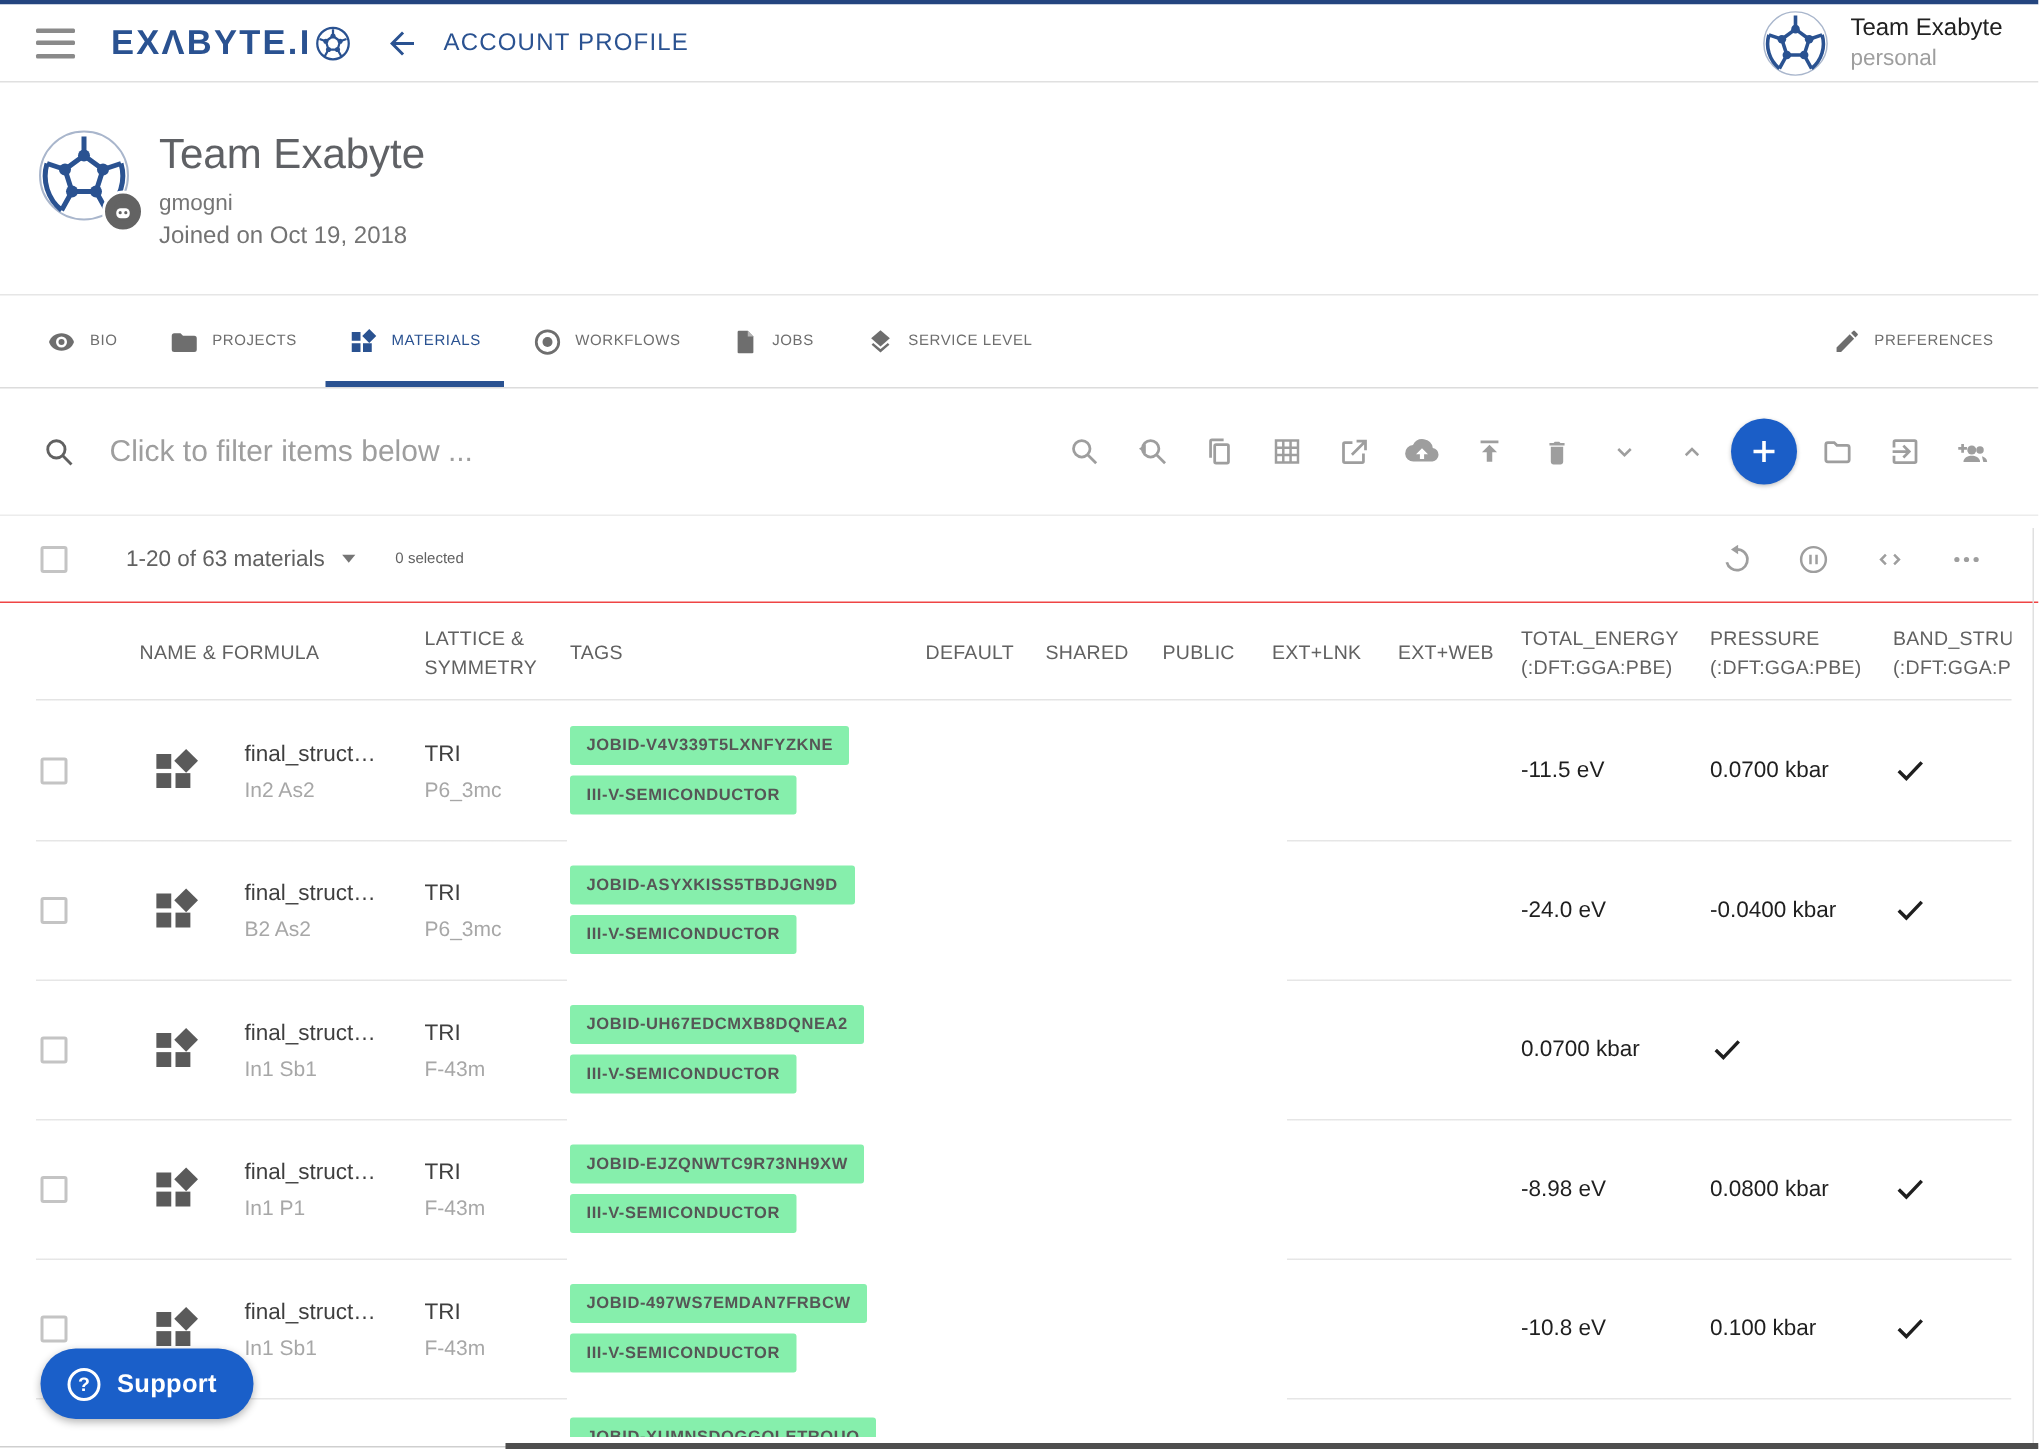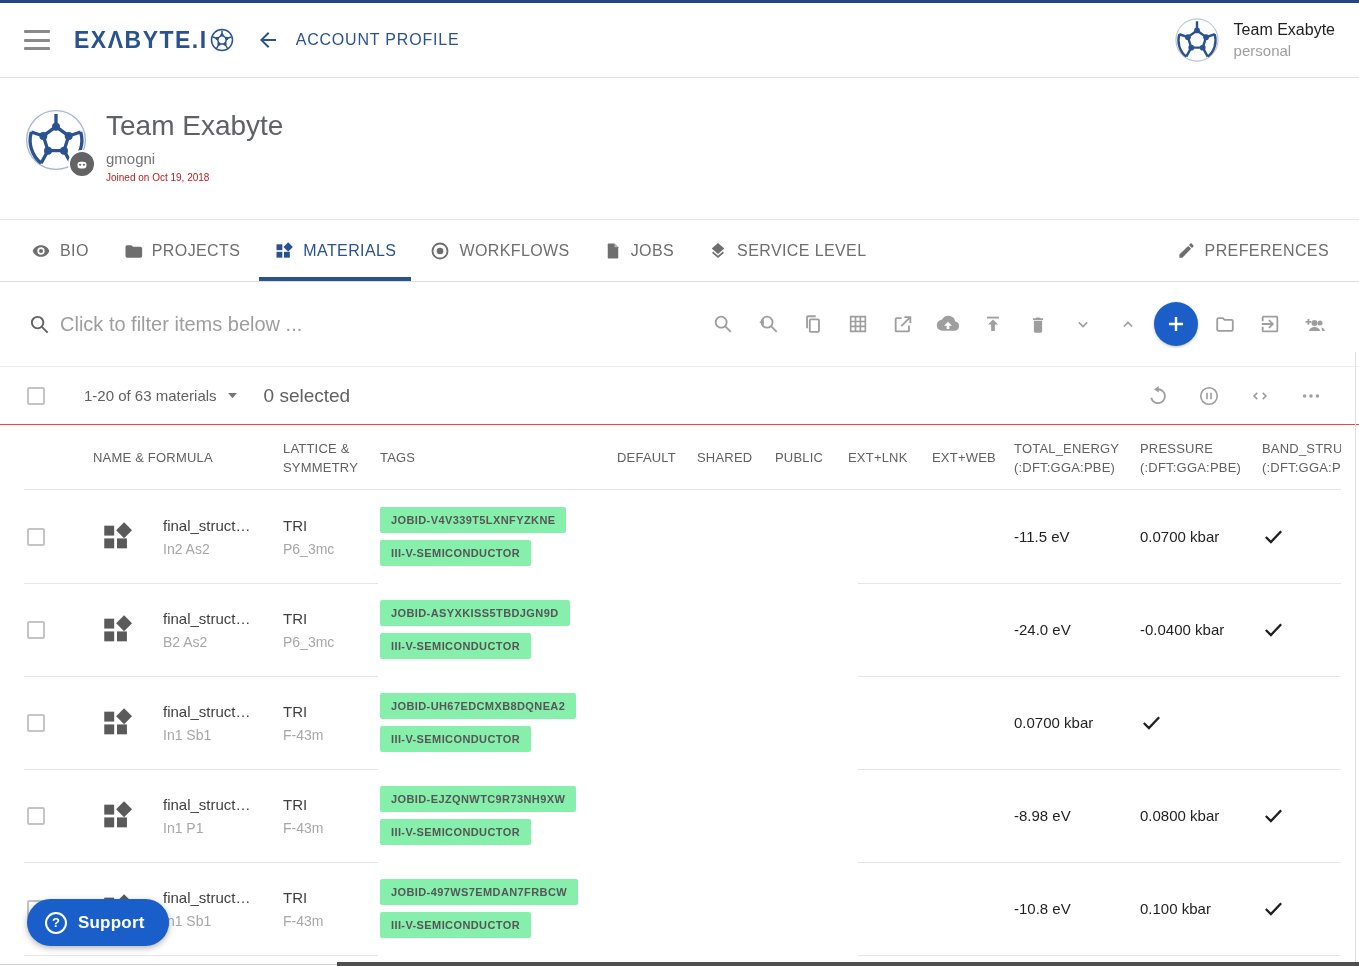--- a/index.html
+++ b/index.html
@@ -8,68 +8,68 @@
     font-family: "Liberation Sans", "DejaVu Sans", sans-serif;
     background:#fff; color:#212121; position:relative;
   }
   svg { display:block; }
 
   
   .top-strip { height:3px; background:#24457F; width:100%; }
 
   
   .app-header {
-    height:75px; background:#fff; border-bottom:1px solid #E0E0E0;
+    height:52px; background:#fff; border-bottom:1px solid #E0E0E0;
     display:flex; align-items:center; padding:0 24px;
   }
   .hamburger { width:26px; height:20px; display:flex; flex-direction:column; justify-content:space-between; cursor:pointer; margin-right:24px; }
   .hamburger span { height:3px; background:#8a8a8a; border-radius:1px; }
   .brand { display:flex; align-items:center; gap:2px; cursor:pointer; }
   .brand-text { font-size:23px; font-weight:bold; color:#2A5291; letter-spacing:1.5px; }
   .back-arrow { margin:0 16px 0 22px; cursor:pointer; }
   .page-title { font-size:16px; color:#2A5291; letter-spacing:.8px; font-weight:500; }
   .header-right { margin-left:auto; display:flex; align-items:center; gap:14px; }
   .acct-text { line-height:1.35; }
   .acct-name { font-size:16px; color:#212121; }
   .acct-type { font-size:15px; color:#9E9E9E; }
 
   
   .profile { height:142px; border-bottom:1px solid #E6E6E6; display:flex; align-items:flex-start; padding:30px 24px 0; }
   .avatar-wrap { position:relative; width:64px; height:64px; margin-right:18px; }
   .avatar-badge { position:absolute; right:-8px; bottom:-6px; width:28px; height:28px; border-radius:50%;
     background:#636363; border:2px solid #fff; display:flex; align-items:center; justify-content:center; }
   .profile-info .p-name { font-size:28px; color:#5F6165; font-weight:400; margin-top:2px; }
   .profile-info .p-user { font-size:15px; color:#757575; margin-top:8px; }
-  .profile-info .p-join { font-size:10px; color:#b91c1c; margin-top:5px; }
+  .profile-info .p-join { font-size:16px; color:#737373; margin-top:5px; }
 
   
   .tabbar { height:62px; border-bottom:1px solid #DCDCDC; display:flex; align-items:stretch; padding:0 24px 0 16px; }
   .tab { display:inline-flex; align-items:center; gap:9px; padding:0 15px; cursor:pointer;
-    font-size:16px; font-weight:500; letter-spacing:.4px; color:#6E6E6E; border-bottom:4px solid transparent; padding-top:4px; }
+    font-size:10px; font-weight:500; letter-spacing:.4px; color:#6E6E6E; border-bottom:4px solid transparent; padding-top:4px; }
   .tab + .tab { margin-left:4px; }
   .tab.active { color:#2A5291; border-bottom-color:#2A5291; }
   .tab.prefs { margin-left:auto; padding-right:6px; }
 
   
   .filterbar { height:85px; border-bottom:1px solid #ECECEC; display:flex; align-items:center; padding:0 22px 0 28px; }
-  .filter-input-wrap { display:flex; align-items:center; gap:9px; flex:0 0 auto; width:540px; }
+  .filter-input-wrap { display:flex; align-items:center; gap:22px; flex:0 0 auto; width:540px; }
   .filter-input { border:none; outline:none; font-size:20px; color:#424242; width:440px;
     font-family:"Liberation Sans","DejaVu Sans",sans-serif; background:transparent; }
   .filter-input::placeholder { color:#9E9E9E; opacity:1; }
   .action-icons { margin-left:auto; display:flex; align-items:center; }
   .ibtn { width:45px; height:40px; display:flex; align-items:center; justify-content:center; cursor:pointer; }
   .fab { width:44px; height:44px; border-radius:50%; background:#1B5EC7; display:flex; align-items:center;
     justify-content:center; cursor:pointer; margin:0 4px; box-shadow:0 1px 3px rgba(0,0,0,.25); }
 
   
   .controls { height:58px; border-bottom:1px solid #ef4444; display:flex; align-items:center; padding:0 26px 0 27px; }
   .checkbox { width:18px; height:18px; border:2px solid #C4C4C4; border-radius:2px; background:#fff; cursor:pointer; flex:0 0 auto; }
   .range-btn { display:flex; align-items:center; gap:10px; margin-left:39px; cursor:pointer; }
   .range-label { font-size:15px; color:#616161; }
-  .selected-label { font-size:19px; color:#616161; margin-left:26px; }
+  .selected-label { font-size:10px; color:#616161; margin-left:26px; }
   .ctrl-icons { margin-left:auto; display:flex; align-items:center; gap:6px; }
 
   
   .tablewrap { width:1341px; overflow:hidden; }
   .trow { display:grid; grid-template-columns:69px 214px 97px 237px 80px 78px 73px 84px 82px 126px 122px 170px; width:1432px; }
   .thead { height:65px; background:linear-gradient(to right, transparent 0 24px, #E4E4E4 24px 100%) bottom/100% 1px no-repeat; }
   .th { font-size:13px; color:#616161; display:flex; flex-direction:column; justify-content:center; align-items:flex-start; line-height:19px; letter-spacing:.2px; }
   .th.pad { padding-left:24px; }
   .brow { height:93px; position:relative; }
   .brow + .brow { background:linear-gradient(to right, transparent 0 24px, #E6E6E6 24px 378px, transparent 378px 858px, #E6E6E6 858px 100%) top/100% 1px no-repeat; }

